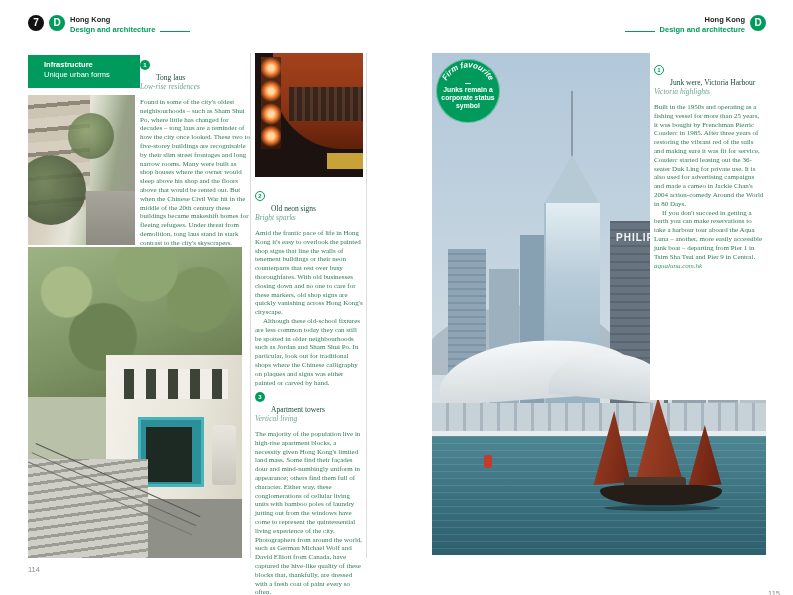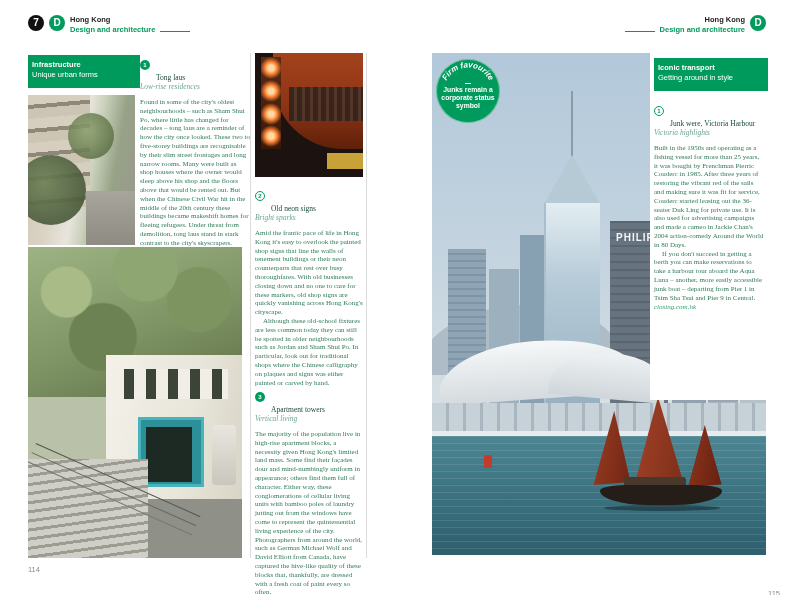--- a/index.html
+++ b/index.html
@@ -20,21 +20,21 @@
   .hdr-circle{width:16px;height:16px;border-radius:50%;color:#fff;
     font:bold 10px/16px "Liberation Sans",sans-serif;text-align:center;flex:0 0 auto;}
   .c-black{background:#111;}
   .c-green{background:var(--green);}
   .hdr-text{font:bold 7.5px/9.5px "Liberation Sans",sans-serif;color:#222;}
   .hdr-text .sec{color:var(--green);}
   .hdr-line{width:30px;height:1px;background:var(--green);align-self:flex-end;margin-bottom:2px;}
   .hdr.right{right:27px;text-align:right;}
 
   
-  .label-box{background:var(--green);color:#fff;padding:5px 4px;
+  .label-box{background:var(--green);color:#fff;padding:5px 16px;
     font:7.5px/9.5px "Liberation Sans",sans-serif;}
   .label-box .t{font-weight:bold;}
 
   
   .num{display:inline-flex;width:10px;height:10px;border-radius:50%;
     align-items:center;justify-content:center;
     font:bold 6px/6px "Liberation Sans",sans-serif;margin-bottom:3px;}
   .num.filled{background:var(--green);color:#fff;}
   .num.ring{border:1px solid var(--green);color:var(--green);background:transparent;}
   .sec-title{font:7.5px/9px "Liberation Serif",serif;color:var(--dark-title);padding-left:16px;}
@@ -270,29 +270,25 @@
       <path id="badgeArc" d="M 10 42 A 24 24 0 1 1 54 42" fill="none"></path>
       <text fill="#ffffff" font-family="Liberation Sans, sans-serif" font-size="8" font-weight="bold" font-style="italic">
         <textPath href="#badgeArc" startOffset="50%" text-anchor="middle">Firm favourite</textPath>
       </text>
     </svg>
     <div class="dash"></div>
     <div class="btext">Junks remain a corporate status symbol</div>
   </div>
 
   <div class="abs" id="right-panel">
-    <div class="label-box" style="width:114px;height:33px;margin-bottom:8px;">
-      <div class="t">Iconic transport</div>
-      <div>Getting around in style</div>
-    </div>
     <div class="bodytext" style="width:110px;">
       <span class="num ring">1</span>
       <div class="sec-title">Junk were, Victoria Harbour</div>
       <div class="sec-sub">Victoria highlights</div>
       <p>Built in the 1950s and operating as a fishing vessel for more than 25 years, it was bought by Frenchman Pierric Couderc in 1985. After three years of restoring the vibrant red of the sails and making sure it was fit for service, Couderc started leasing out the 36-seater Duk Ling for private use. It is also used for advertising campaigns and made a cameo in Jackie Chan's 2004 action-comedy Around the World in 80 Days.</p>
       <p>If you don't succeed in getting a berth you can make reservations to take a harbour tour aboard the Aqua Luna – another, more easily accessible junk boat – departing from Pier 1 in Tsim Sha Tsui and Pier 9 in Central.</p>
-      <div class="weblink">closing.com.hk</div>
+      <div class="weblink">aqualuna.com.hk</div>
     </div>
   </div>
 
   <div class="pagenum" style="left:752px;top:589px;width:28px;text-align:right;">115</div>
 
 </div>
 
 </body></html>

